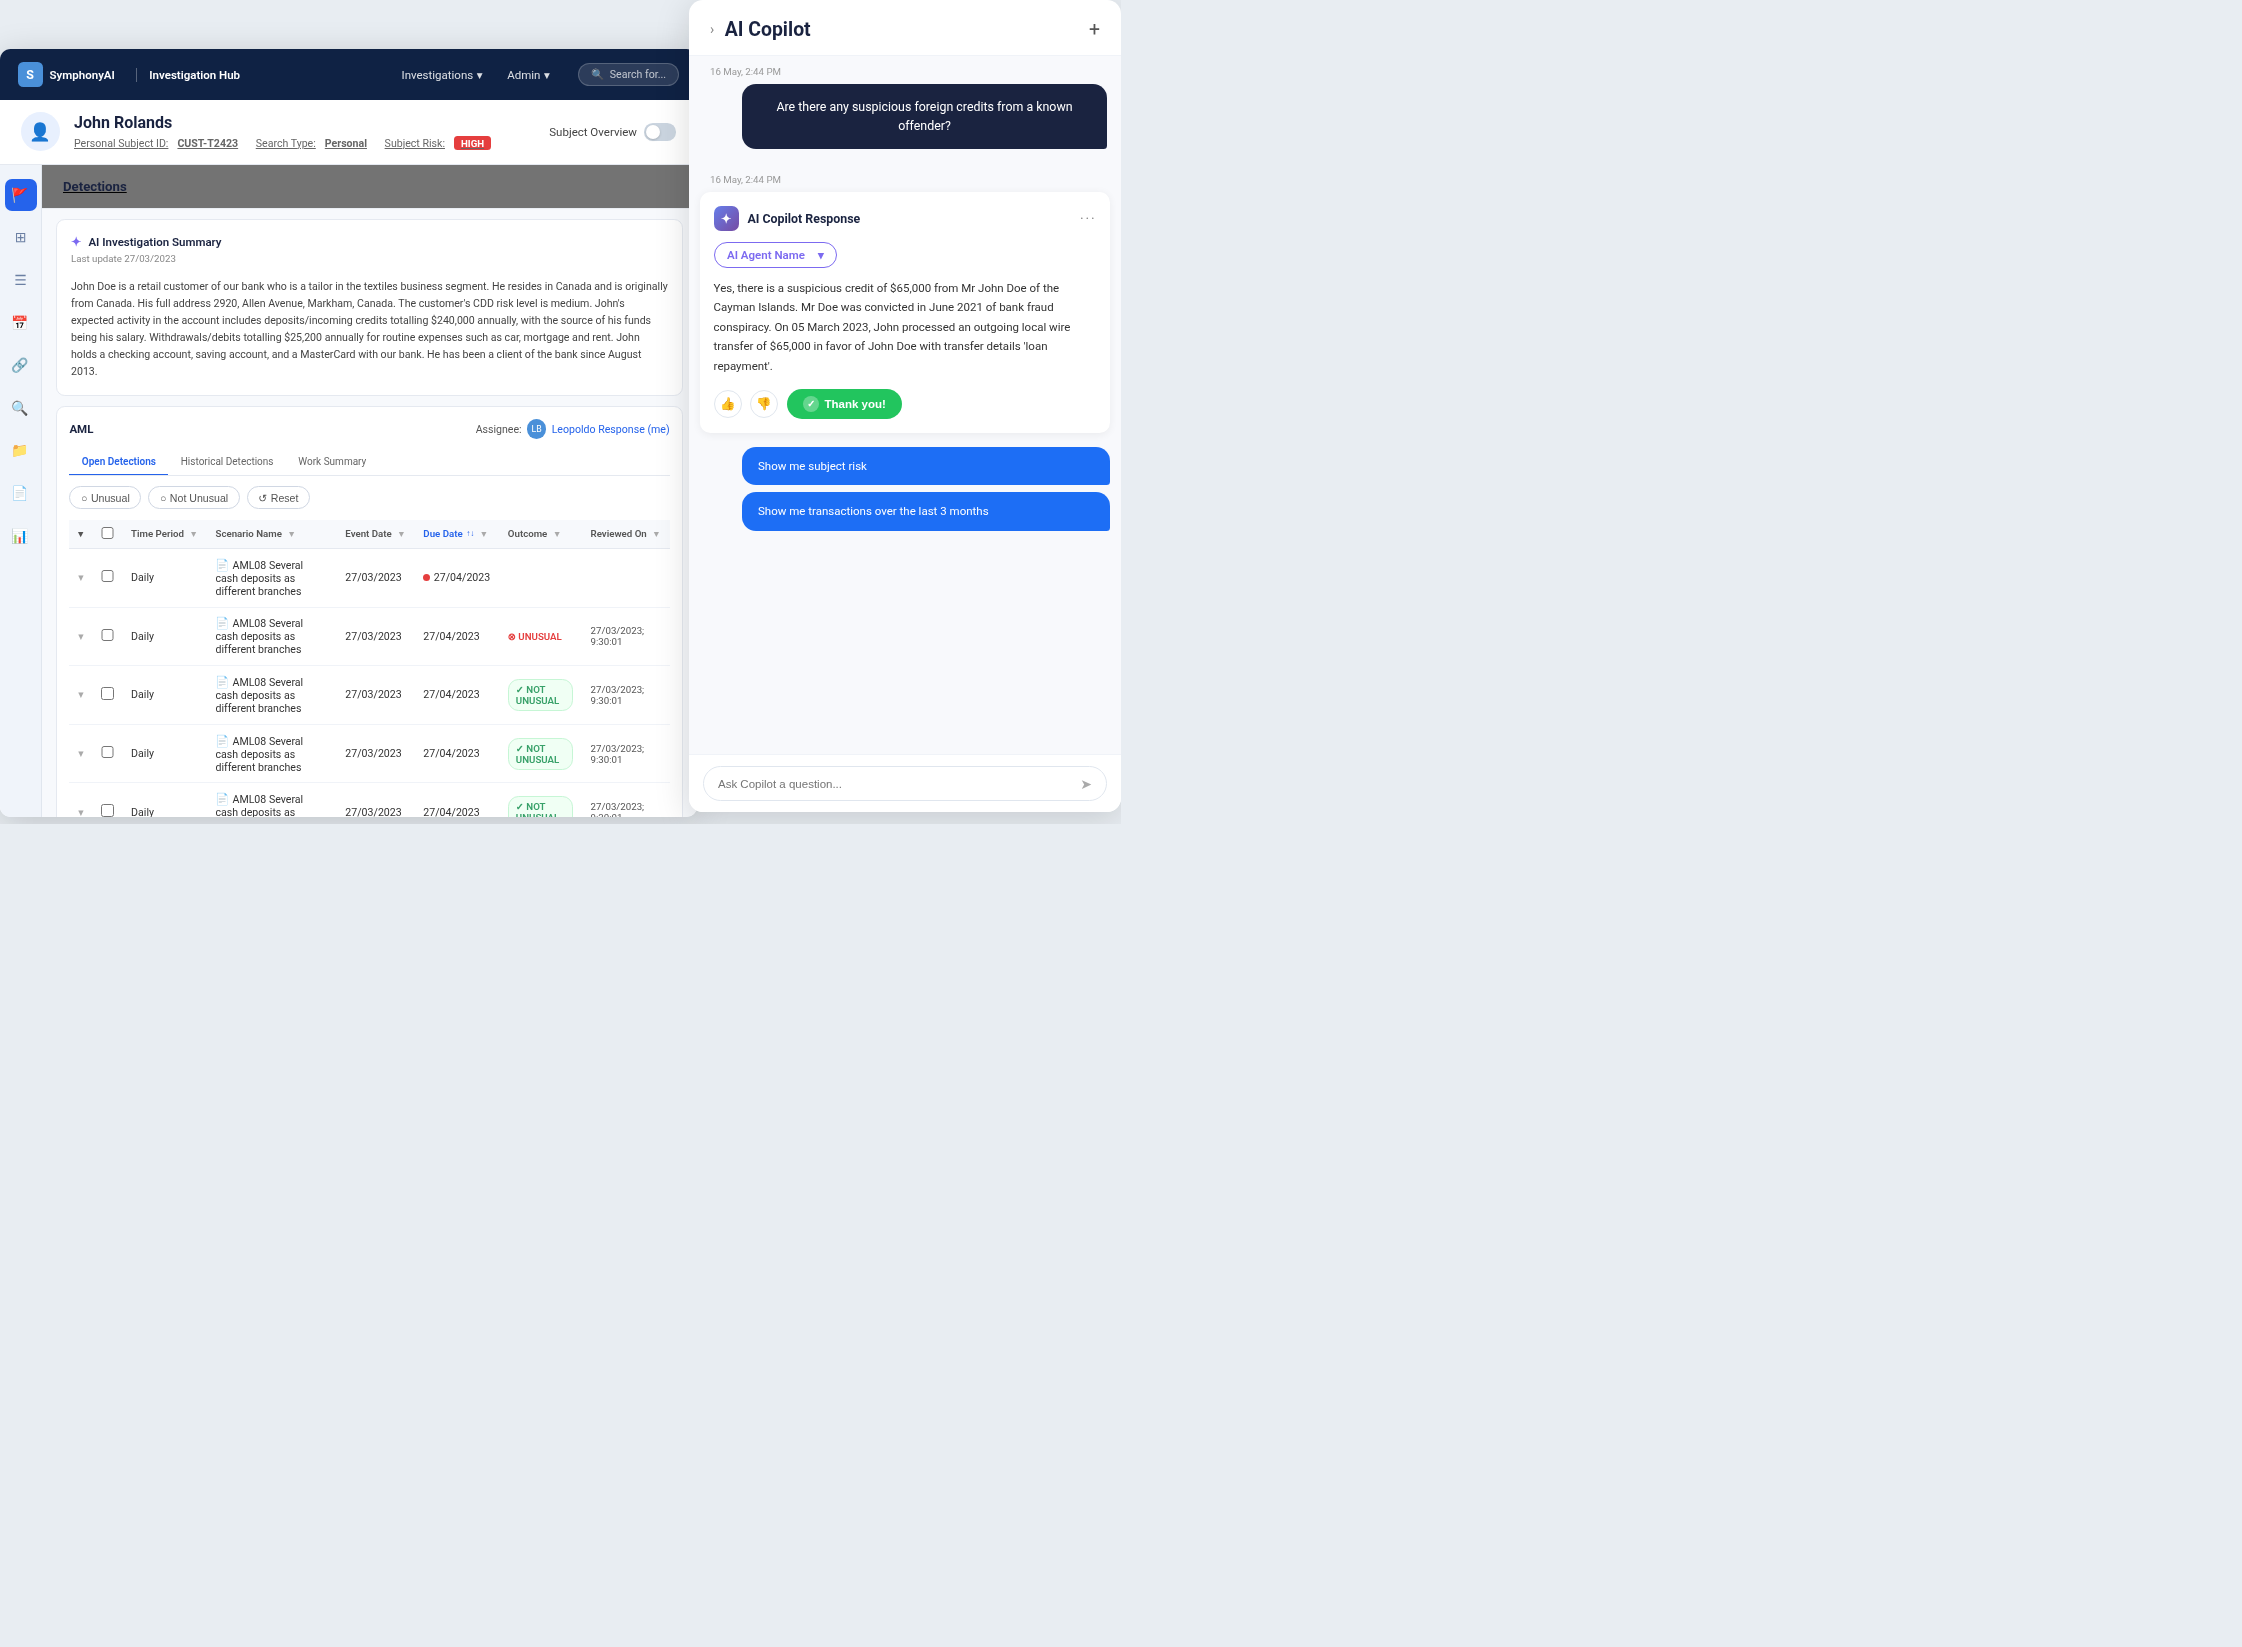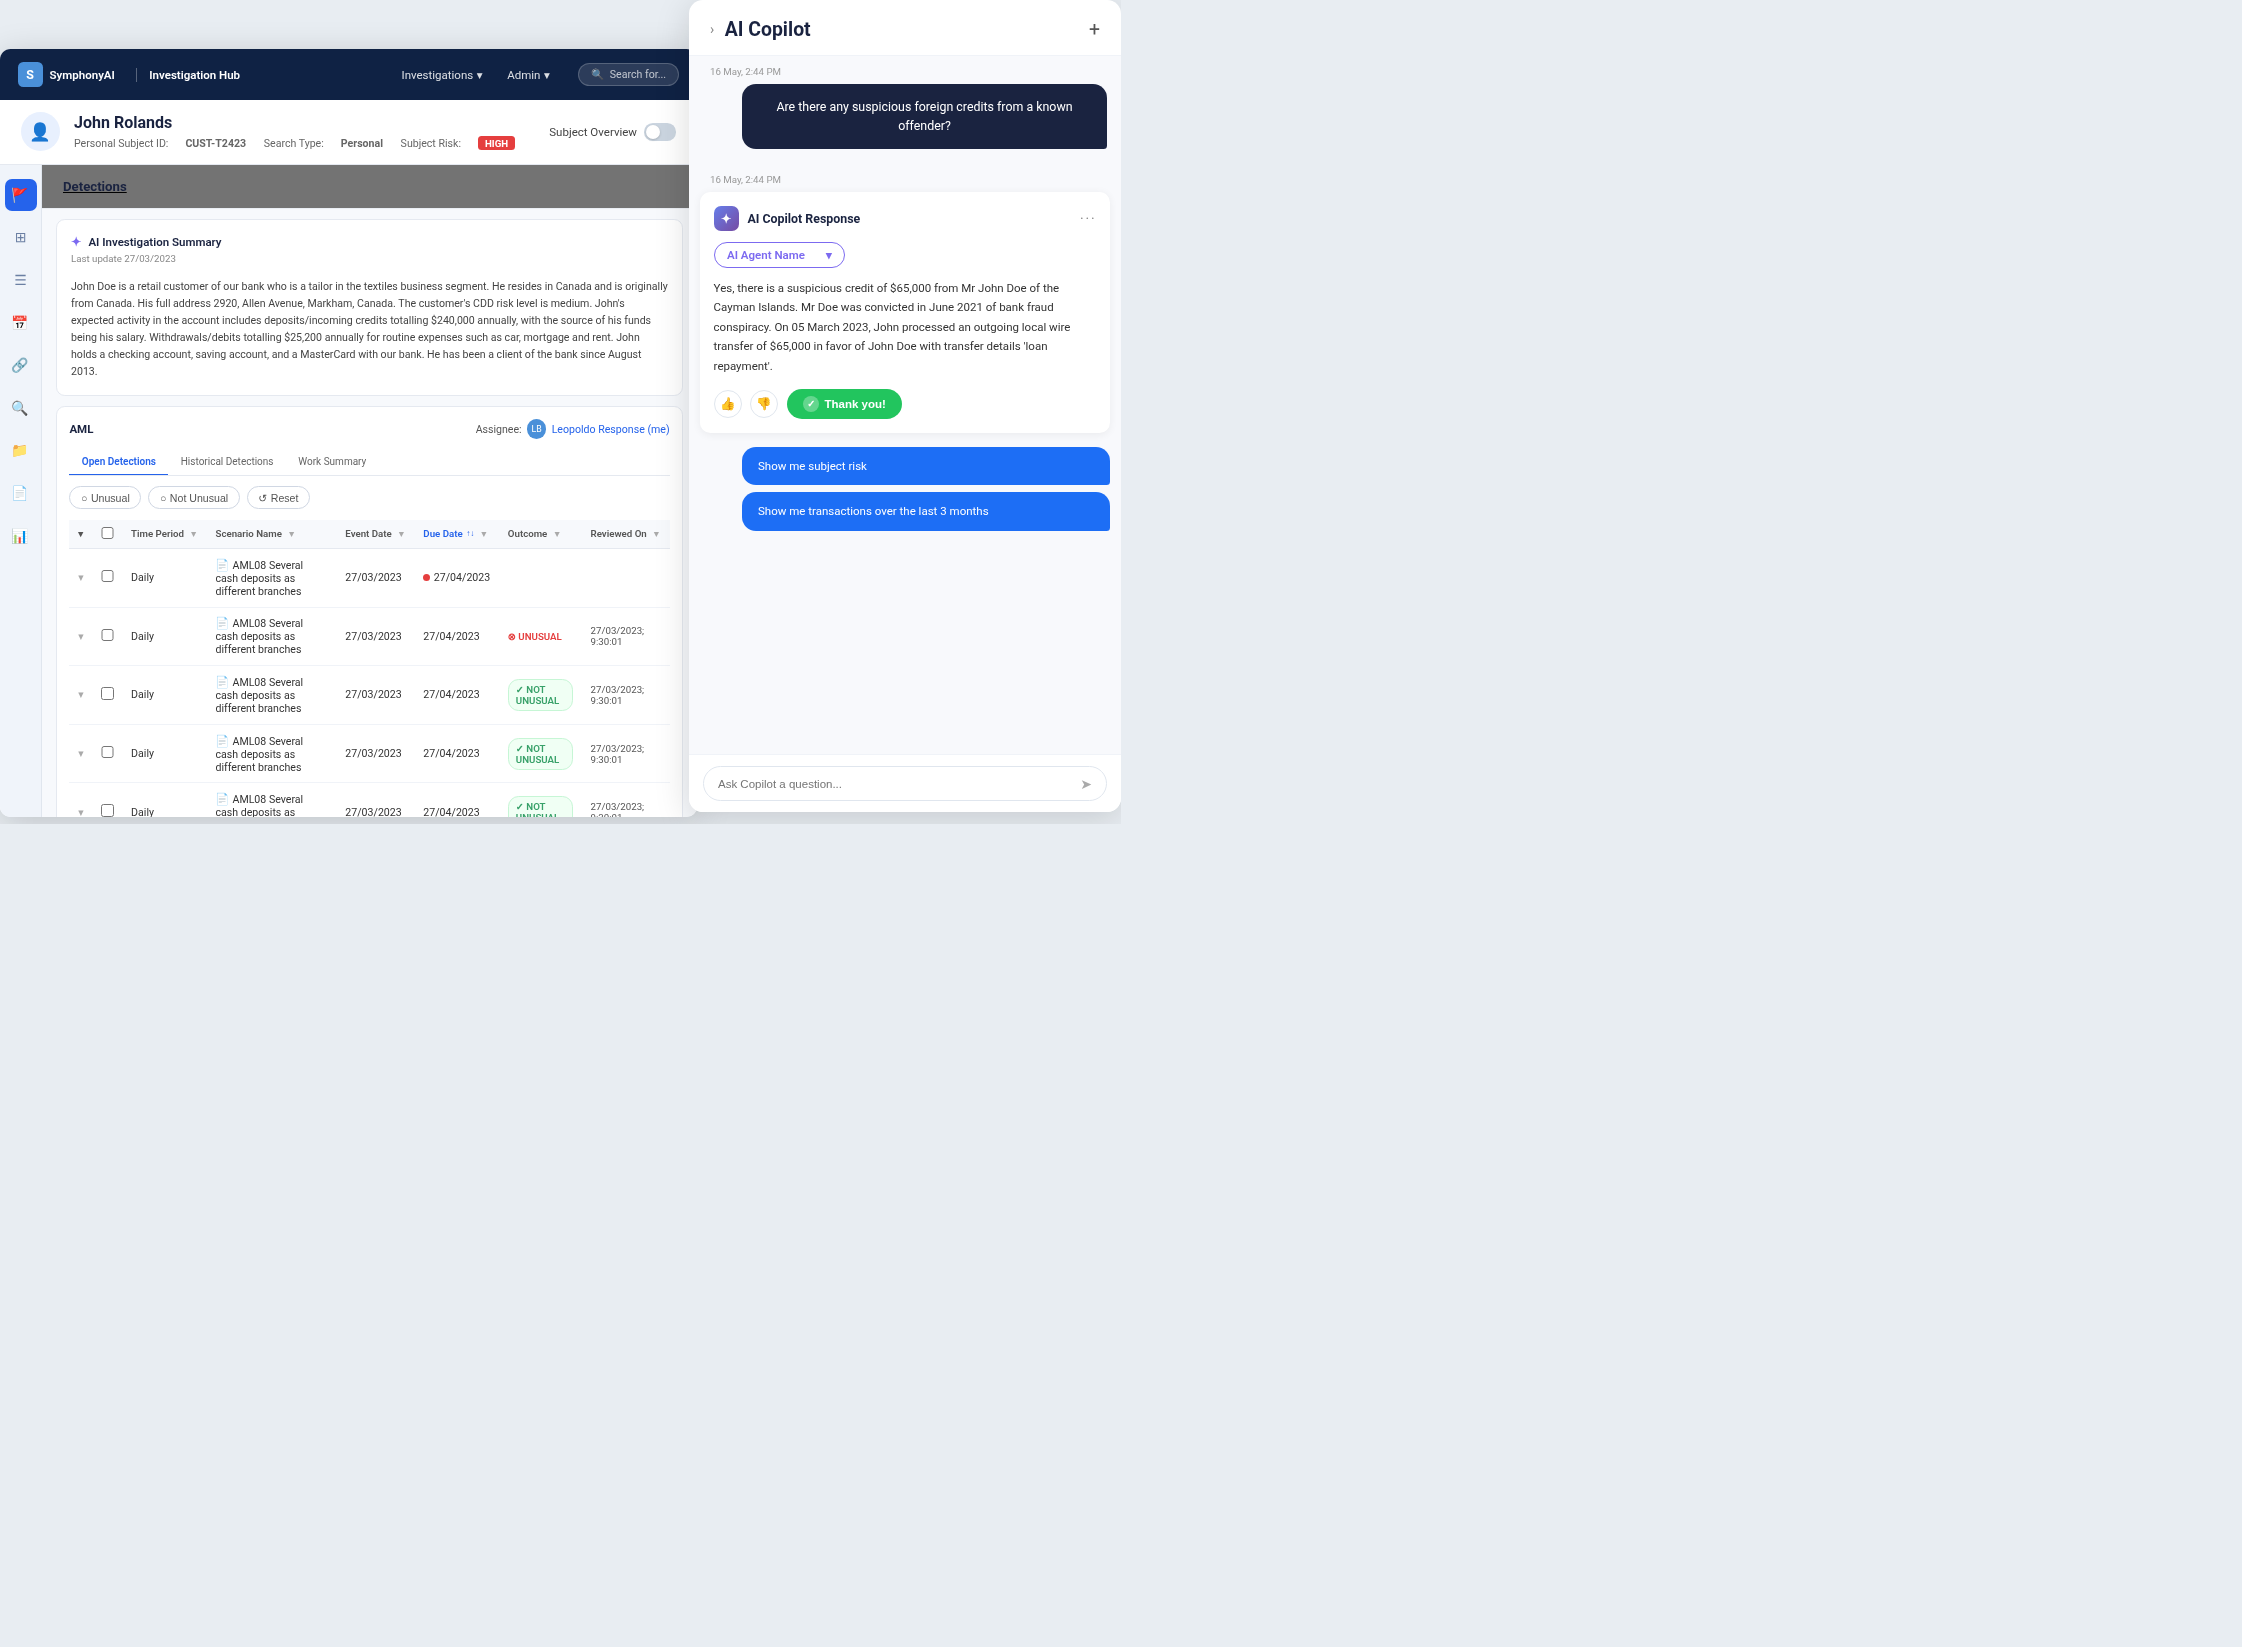--- a/index.html
+++ b/index.html
@@ -121,21 +121,21 @@
       color: #1a2340;
     }
     .subject-meta {
       display: flex;
       align-items: center;
       gap: 17.6px;
       margin-top: 3.5px;
       font-size: 10.6px;
       color: #666;
     }
-    .meta-item { display: flex; align-items: center; gap: 17px; }
+    .meta-item { display: flex; align-items: center; gap: 9px; text-decoration: underline; }
     .risk-badge {
       background: #e53e3e;
       color: #fff;
       font-size: 9.7px;
       font-weight: 700;
       padding: 1.8px 7px;
       border-radius: 3.5px;
     }
     .subject-overview-toggle {
       display: flex;
@@ -518,21 +518,21 @@
 
     .agent-selector {
       border: 1.8px solid #7c6af0;
       border-radius: 17.6px;
       padding: 5.3px 12.4px;
       font-size: 11.5px;
       color: #7c6af0;
       font-weight: 600;
       display: inline-flex;
       align-items: center;
-      gap: 21px;
+      gap: 13px;
       cursor: pointer;
       margin-bottom: 10.6px;
     }
 
     .ai-response-text {
       font-size: 11.5px;
       color: #333;
       line-height: 1.7;
       margin-bottom: 12.4px;
     }

